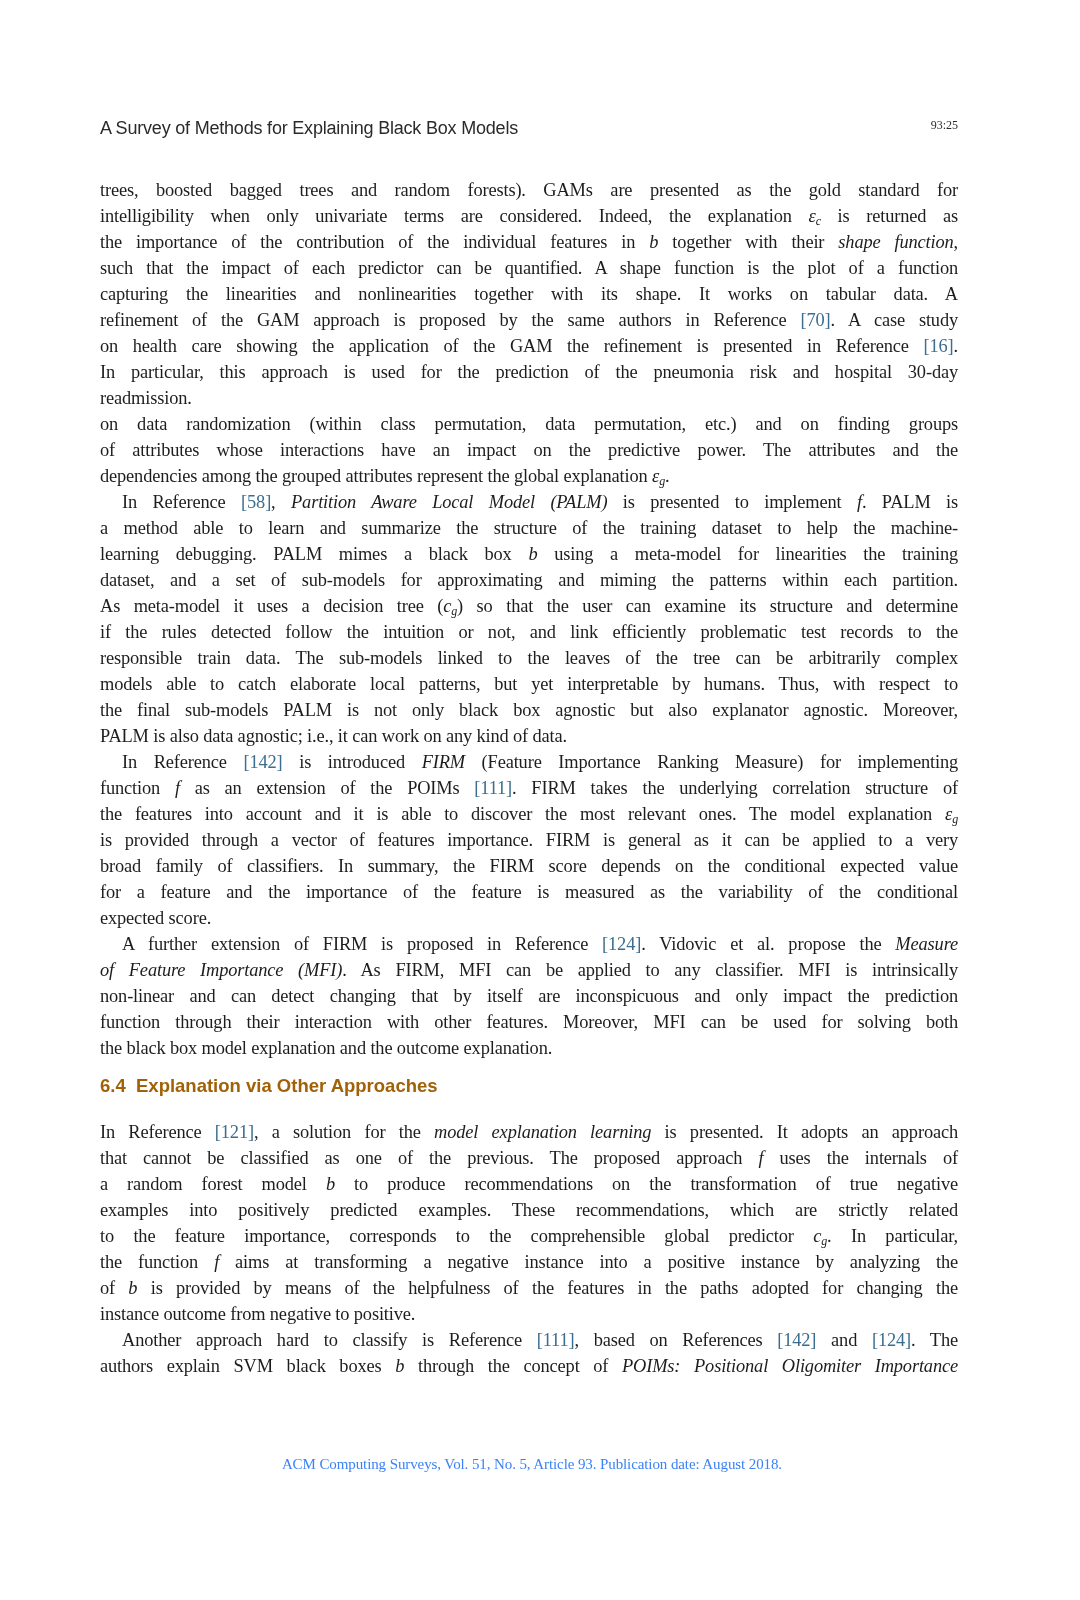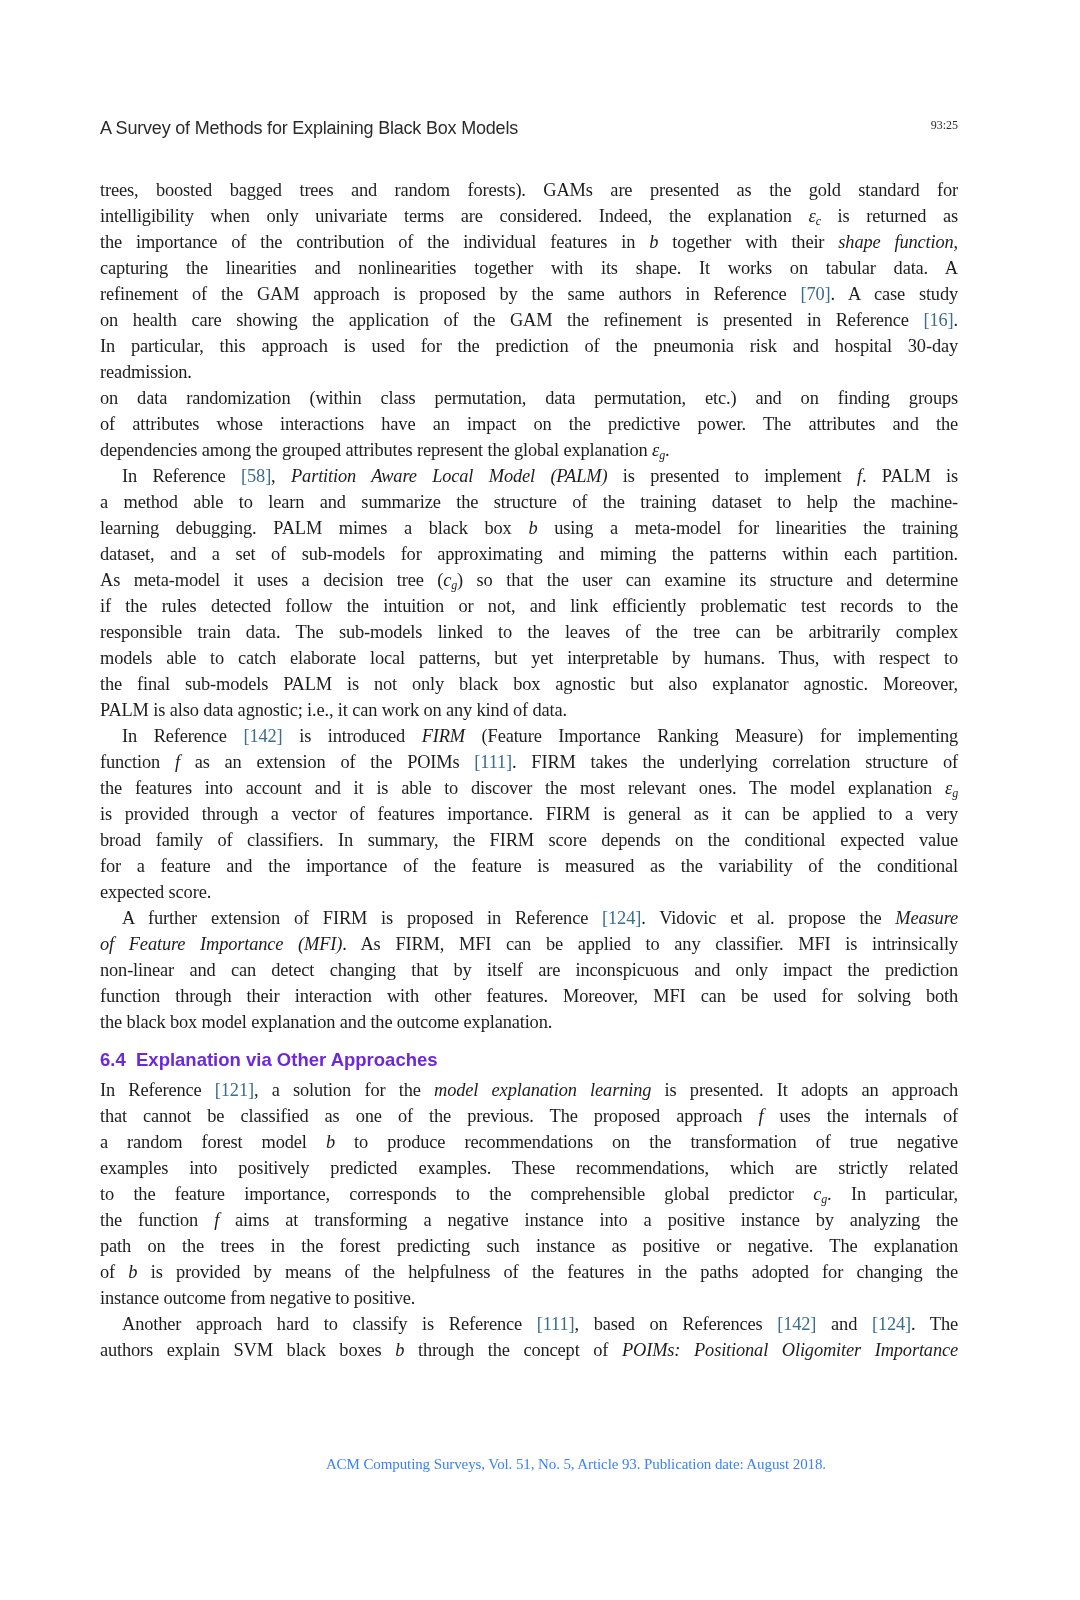--- a/index.html
+++ b/index.html
@@ -1,51 +1,52 @@
 <!DOCTYPE html>
 <html><head>
 <meta charset="utf-8">
 <style>
   html, body { margin: 0; padding: 0; background: #ffffff; }
   body { width: 1080px; height: 1600px; position: relative; overflow: hidden;
          font-family: "Liberation Serif", "DejaVu Serif", serif; color: #1d1d1d; }
-  .page { position: absolute; left: 0; top: 0; width: 904px; height: 1600px; padding-left: 44px; }
+  .page { position: absolute; left: 0; top: 0; width: 904px; height: 1600px; }
   .running-head { position: absolute; left: 100px; top: 118px; width: 858px; height: 26px;
                   font-family: "Liberation Sans", "DejaVu Sans", sans-serif; font-size: 18px; color: #2a2a2a; }
   .running-head .title { position: absolute; left: 0; top: 0; letter-spacing: -0.2px; }
   .running-head .pnum { position: absolute; right: 0; top: 0; font-family: "Liberation Serif", serif; font-size: 12px; }
   .body { position: absolute; left: 100px; top: 177px; width: 858px; }
   .line { height: 26px; line-height: 26px; font-size: 18.4px; white-space: nowrap;
           text-align: justify; text-align-last: justify; letter-spacing: -0.15px; }
   .line.last { text-align-last: left; }
   .line.indent { padding-left: 22px; }
   .ref { color: #3b6d8f; margin-top: 32px; }
   .it { font-style: italic; }
   sub { font-size: 12px; line-height: 0; vertical-align: -3px; font-style: italic; }
-  .heading { height: 30px; line-height: 30px; margin-top: 10px; margin-bottom: 2px;
-             font-family: "Liberation Sans", "DejaVu Sans", sans-serif; font-weight: bold; font-size: 18.5px; color: #6d28d9; }
+  .heading { height: 30px; line-height: 30px; margin-top: 10px; margin-bottom: 18px;
+             font-family: "Liberation Sans", "DejaVu Sans", sans-serif; font-weight: bold; font-size: 18.5px; color: #a16207; }
   .heading .num { display: inline-block; width: 36px; }
   .footer { position: absolute; right: 122px; top: 1456px; font-size: 15px; color: #3b82f6; letter-spacing: -0.1px; }
 </style>
 </head>
 <body>
 
 <div class="page">
 
   <div class="running-head">
     <span class="title">A Survey of Methods for Explaining Black Box Models</span>
     <span class="pnum">93:25</span>
   </div>
 
   <div class="body">
 
     <div>
       <div class="line"><span>trees, boosted bagged trees and random forests). GAMs are presented as the gold standard for</span></div>
       <div class="line"><span>intelligibility when only univariate terms are considered. Indeed, the explanation </span><span class="it">ε</span><sub>c</sub><span> is returned as</span></div>
       <div class="line"><span>the importance of the contribution of the individual features in </span><span class="it">b</span><span> together with their </span><span class="it">shape function</span><span>,</span></div>
+      <div class="line"><span>such that the impact of each predictor can be quantified. A shape function is the plot of a function</span></div>
       <div class="line"><span>capturing the linearities and nonlinearities together with its shape. It works on tabular data. A</span></div>
       <div class="line"><span>refinement of the GAM approach is proposed by the same authors in Reference </span><span class="ref">[70]</span><span>. A case study</span></div>
       <div class="line"><span>on health care showing the application of the GAM the refinement is presented in  Reference </span><span class="ref">[16]</span><span>.</span></div>
       <div class="line"><span>In particular, this approach is used for the prediction of the pneumonia risk and hospital 30-day</span></div>
       <div class="line last"><span>readmission.</span></div>
     </div>
 
     <div>
       <div class="line"><span>on data randomization (within class permutation, data permutation, etc.) and on finding groups</span></div>
       <div class="line"><span>of attributes whose interactions have an impact on the predictive power. The attributes and the</span></div>
@@ -87,21 +88,20 @@
       <span class="num">6.4</span><span>Explanation via Other Approaches</span>
     </div>
 
     <div>
       <div class="line"><span>In Reference </span><span class="ref">[121]</span><span>, a solution for the </span><span class="it">model explanation learning</span><span> is presented. It adopts an approach</span></div>
       <div class="line"><span>that cannot be classified as one of the previous. The proposed approach </span><span class="it">f</span><span> uses the internals of</span></div>
       <div class="line"><span>a random forest model </span><span class="it">b</span><span> to produce recommendations on the transformation of true negative</span></div>
       <div class="line"><span>examples into positively predicted examples. These recommendations, which are strictly related</span></div>
       <div class="line"><span>to the feature importance, corresponds to the comprehensible global predictor </span><span class="it">c</span><sub>g</sub><span>. In particular,</span></div>
       <div class="line"><span>the function </span><span class="it">f</span><span> aims at transforming a negative instance into a positive instance by analyzing the</span></div>
-      <div class="line"><span>path on the trees in the forest predicting such instance as positive or negative. The explanation</span></div>
       <div class="line"><span>of </span><span class="it">b</span><span> is provided by means of the helpfulness of the features in the paths adopted for changing the</span></div>
       <div class="line last"><span>instance outcome from negative to positive.</span></div>
     </div>
 
     <div>
       <div class="line indent"><span>Another approach hard to classify is Reference </span><span class="ref">[111]</span><span>, based on References </span><span class="ref">[142]</span><span> and </span><span class="ref">[124]</span><span>. The</span></div>
       <div class="line"><span>authors explain SVM black boxes </span><span class="it">b</span><span> through the concept of </span><span class="it">POIMs: Positional Oligomiter Importance</span></div>
     </div>
   </div>
 

